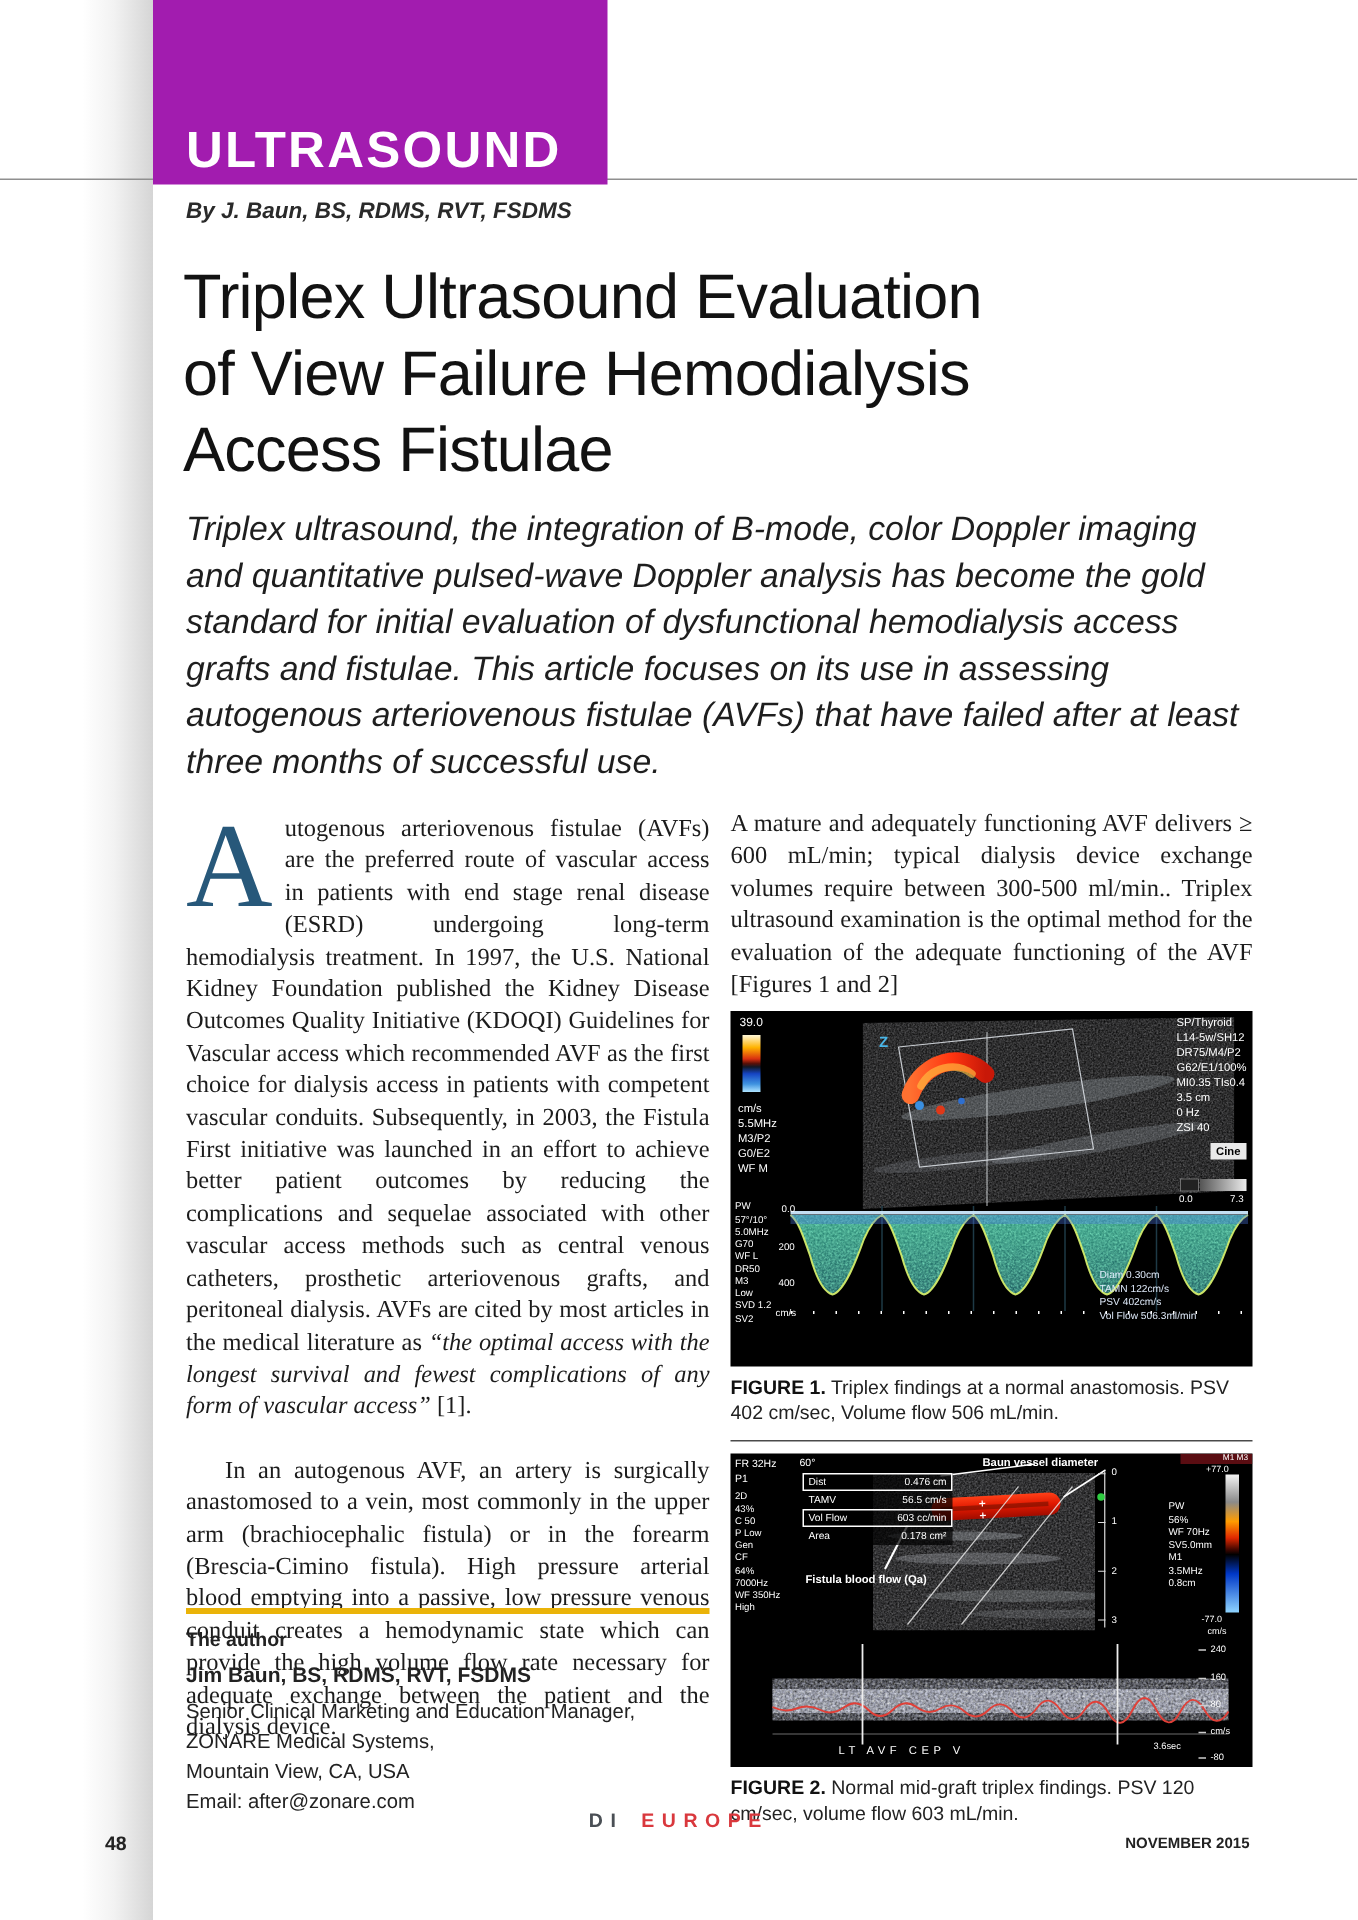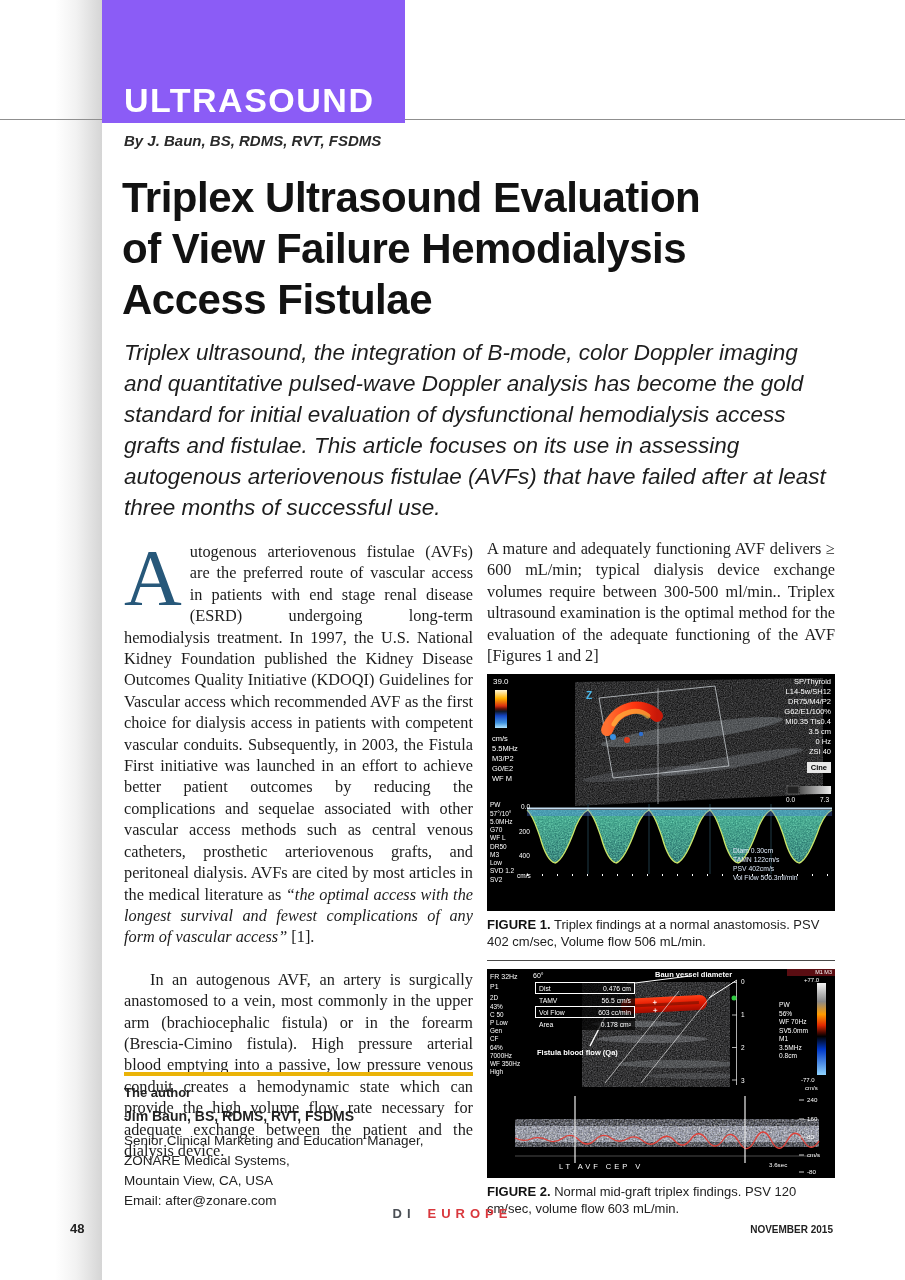--- a/index.html
+++ b/index.html
@@ -1,21 +1,21 @@
 <!DOCTYPE html>
 <html><head>
 <meta charset="utf-8">
 <style>
   html,body{margin:0;padding:0;background:#ffffff;}
   .page{position:relative;width:905px;height:1280px;background:#fff;overflow:hidden;
         font-family:"Liberation Sans",sans-serif;color:#1a1a1a;}
   .gutter{position:absolute;left:55px;top:0;width:47px;height:100%;
           background:linear-gradient(to right,#ffffff 0%,#f2f2f2 45%,#d5d5d5 100%);}
   .header-rule{position:absolute;left:0;top:119px;width:905px;height:1px;background:#8f8f8f;}
-  .banner{position:absolute;left:102px;top:0;width:303px;height:123px;background:#8b5cf6;}
+  .banner{position:absolute;left:102px;top:0;width:303px;height:123px;background:#a21caf;}
   .banner-title{position:absolute;left:22px;bottom:3px;font-size:34px;font-weight:bold;
                 color:#ffffff;letter-spacing:1.5px;}
   .byline{position:absolute;left:124px;top:132px;font-style:italic;font-size:15px;color:#2a2a2a;font-weight:bold;}
   .title{position:absolute;left:122px;top:172px;font-size:42px;line-height:51px;font-weight:bold;
          color:#121212;letter-spacing:-0.5px;}
   .lede{position:absolute;left:124px;top:337px;width:716px;font-style:italic;font-size:22.5px;
         line-height:31px;color:#1e1e1e;}
   .col-left{position:absolute;left:124px;top:541px;width:349px;}
   .col-right{position:absolute;left:487px;top:538px;width:348px;}
   .body-p{font-family:"Liberation Serif",serif;font-size:16.3px;line-height:21.4px;
@@ -28,21 +28,21 @@
               padding-top:9px;color:#222;}
   .ab-head{font-weight:bold;font-size:13px;}
   .ab-name{font-weight:bold;font-size:14px;margin-top:8px;}
   .ab-lines{margin-top:7px;font-size:13.5px;line-height:20px;white-space:pre-line;}
   .fig{position:relative;width:348px;background:#000;overflow:hidden;}
   .fig1{height:237px;}
   .fig2{height:209px;}
   .fig svg{position:absolute;left:0;top:0;}
   .ft{position:absolute;color:#fff;font-size:7px;line-height:1;white-space:nowrap;}
   .stack{white-space:pre-line;line-height:1.32;}
-  .r{text-align:right;}
+  .r{}
   .fig-caption{margin-top:5px;font-size:13px;line-height:17px;color:#222;}
   .cap-label{font-weight:bold;color:#111;}
   .mid-rule{height:1px;background:#4a4a4a;margin:10px 0 8px 0;}
   .cine-chip{position:absolute;right:4px;top:88px;background:#e9e9e9;color:#000;
              font-size:7.5px;font-weight:bold;padding:1px 4px;}
   .meas-table{position:absolute;left:48px;top:13px;width:100px;background:rgba(0,0,0,.72);
               font-size:6.8px;color:#fff;}
   .meas-row{display:flex;justify-content:space-between;padding:1.5px 3px;border:1px solid transparent;}
   .meas-row.boxed{border:1px solid #fff;}
   .footer-page{position:absolute;left:70px;top:1221px;font-weight:bold;font-size:13px;color:#222;}
@@ -59,21 +59,21 @@
 
   <div class="gutter"></div>
   <div class="header-rule"></div>
 
   <div class="banner">
     <div class="banner-title">ULTRASOUND</div>
   </div>
 
   <div class="byline">By J. Baun, BS, RDMS, RVT, FSDMS</div>
 
-  <h1 class="title" style="margin:0;font-weight:bold;">
+  <h1 class="title" style="margin:0;font-weight:normal;">
     <div>Triplex Ultrasound Evaluation</div>
     <div>of View Failure Hemodialysis</div>
     <div>Access Fistulae</div>
   </h1>
 
   <div class="lede">Triplex ultrasound, the integration of B-mode, color Doppler imaging and quantitative pulsed-wave Doppler analysis has become the gold standard for initial evaluation of dysfunctional hemodialysis access grafts and fistulae.  This article focuses on its use in assessing autogenous arteriovenous fistulae (AVFs) that have failed after at least three months of successful use.</div>
 
   <div class="col-left">
     <p class="body-p"><span class="dropcap">A</span><span>utogenous arteriovenous fistulae (AVFs) are the preferred route of vascular access in patients with end stage renal disease (ESRD) undergoing long-term hemodialysis treatment.  In 1997, the U.S. National Kidney Foundation published the Kidney Disease Outcomes Quality Initiative (KDOQI) Guidelines for Vascular access which recommended AVF as the first choice for dialysis access in patients with competent vascular conduits.  Subsequently, in 2003, the Fistula First initiative was launched in an effort to achieve better patient outcomes by reducing the complications and sequelae associated with other vascular access methods such as central venous catheters, prosthetic arteriovenous grafts, and peritoneal dialysis. AVFs are cited by most articles in the medical literature as </span><span class="q">“the optimal access with the longest survival and fewest complications of any form of vascular access”</span><span> [1].</span></p>
     <p class="body-p indent">In an autogenous AVF, an artery is surgically anastomosed to a vein, most commonly in the upper arm (brachiocephalic fistula) or in the forearm (Brescia-Cimino fistula). High pressure arterial blood emptying into a passive, low pressure venous conduit creates a hemodynamic state which can provide the high volume flow rate necessary for adequate exchange between the patient and the dialysis device.</p>

